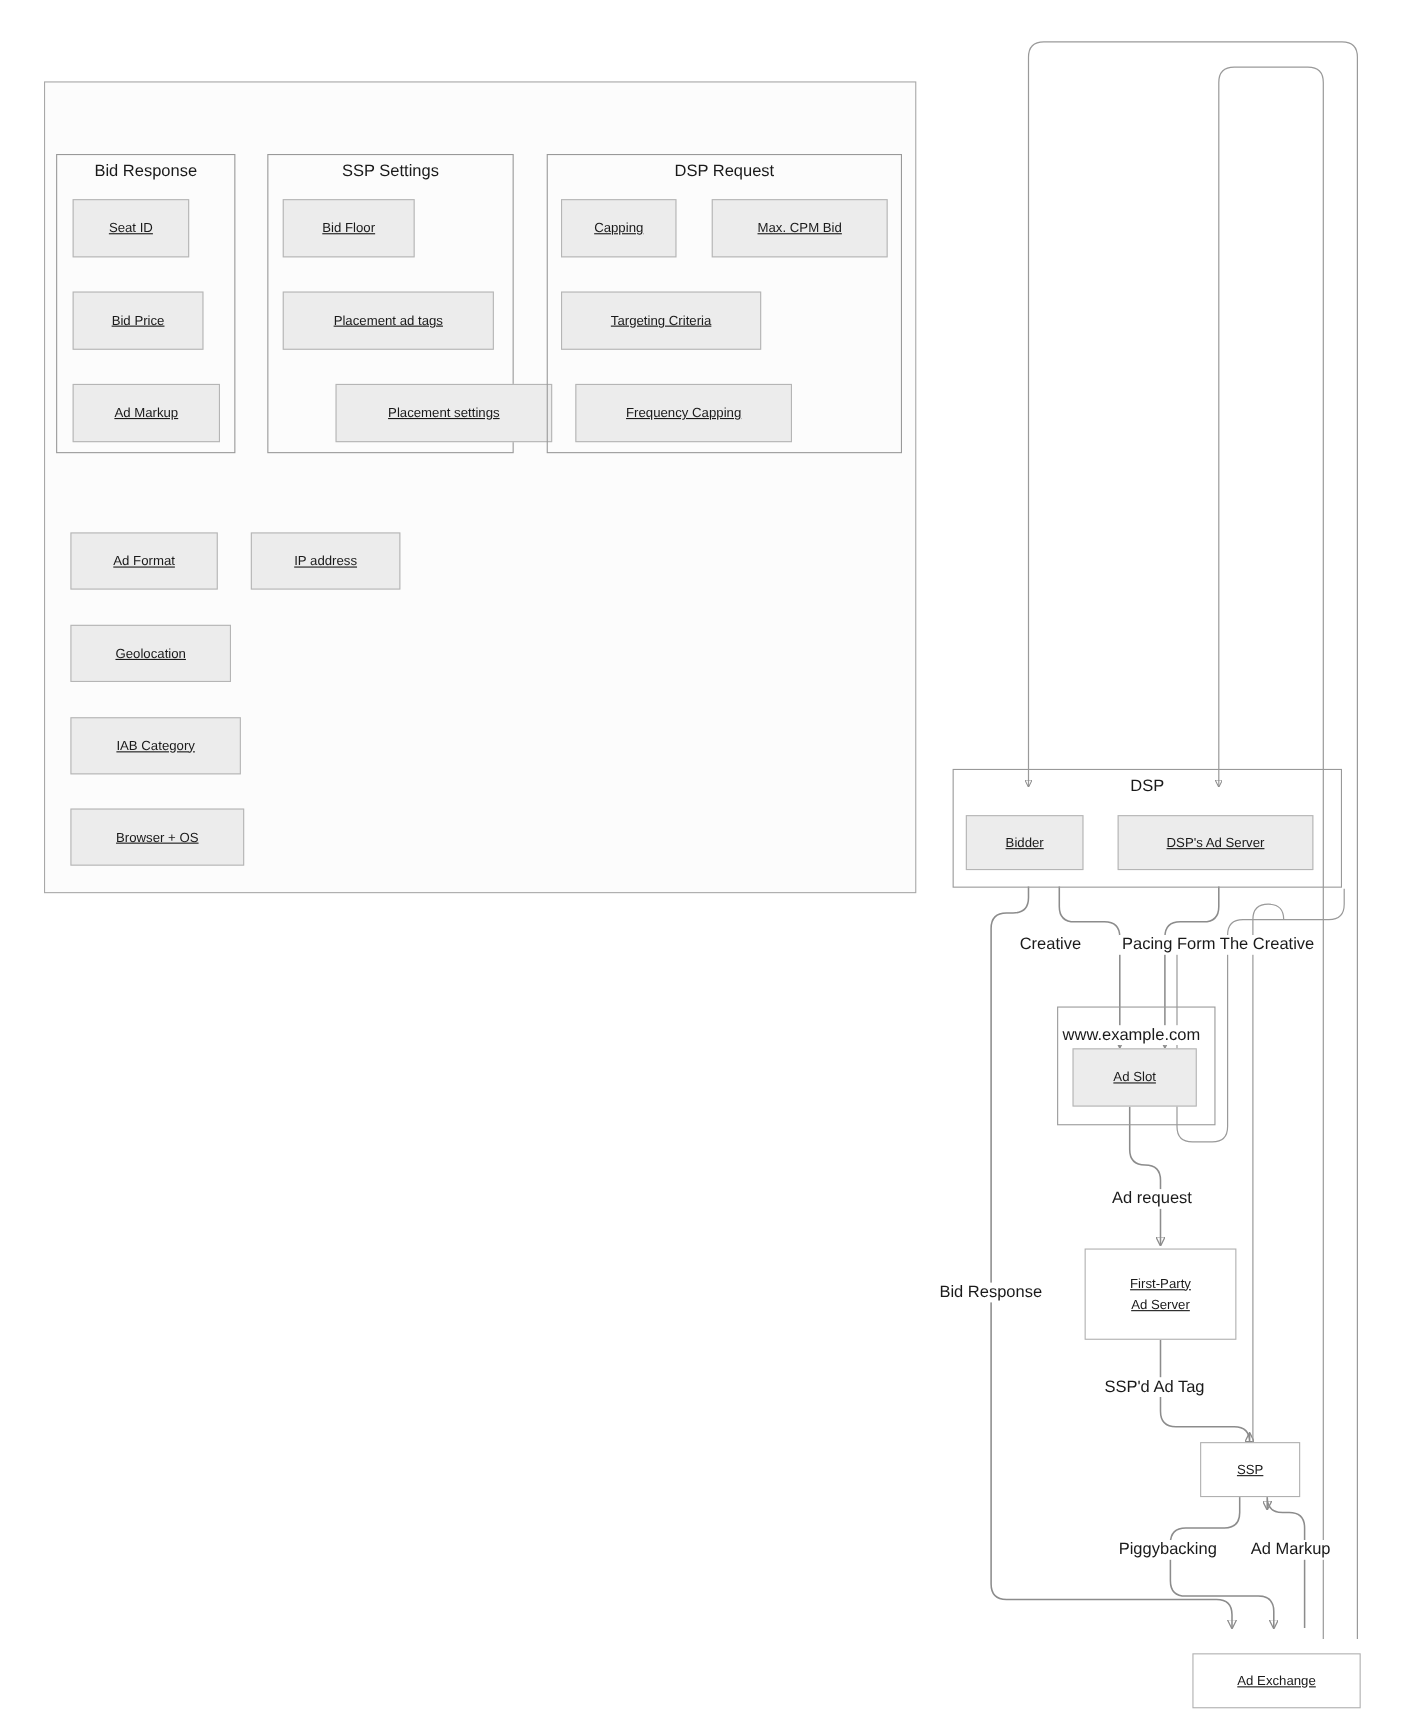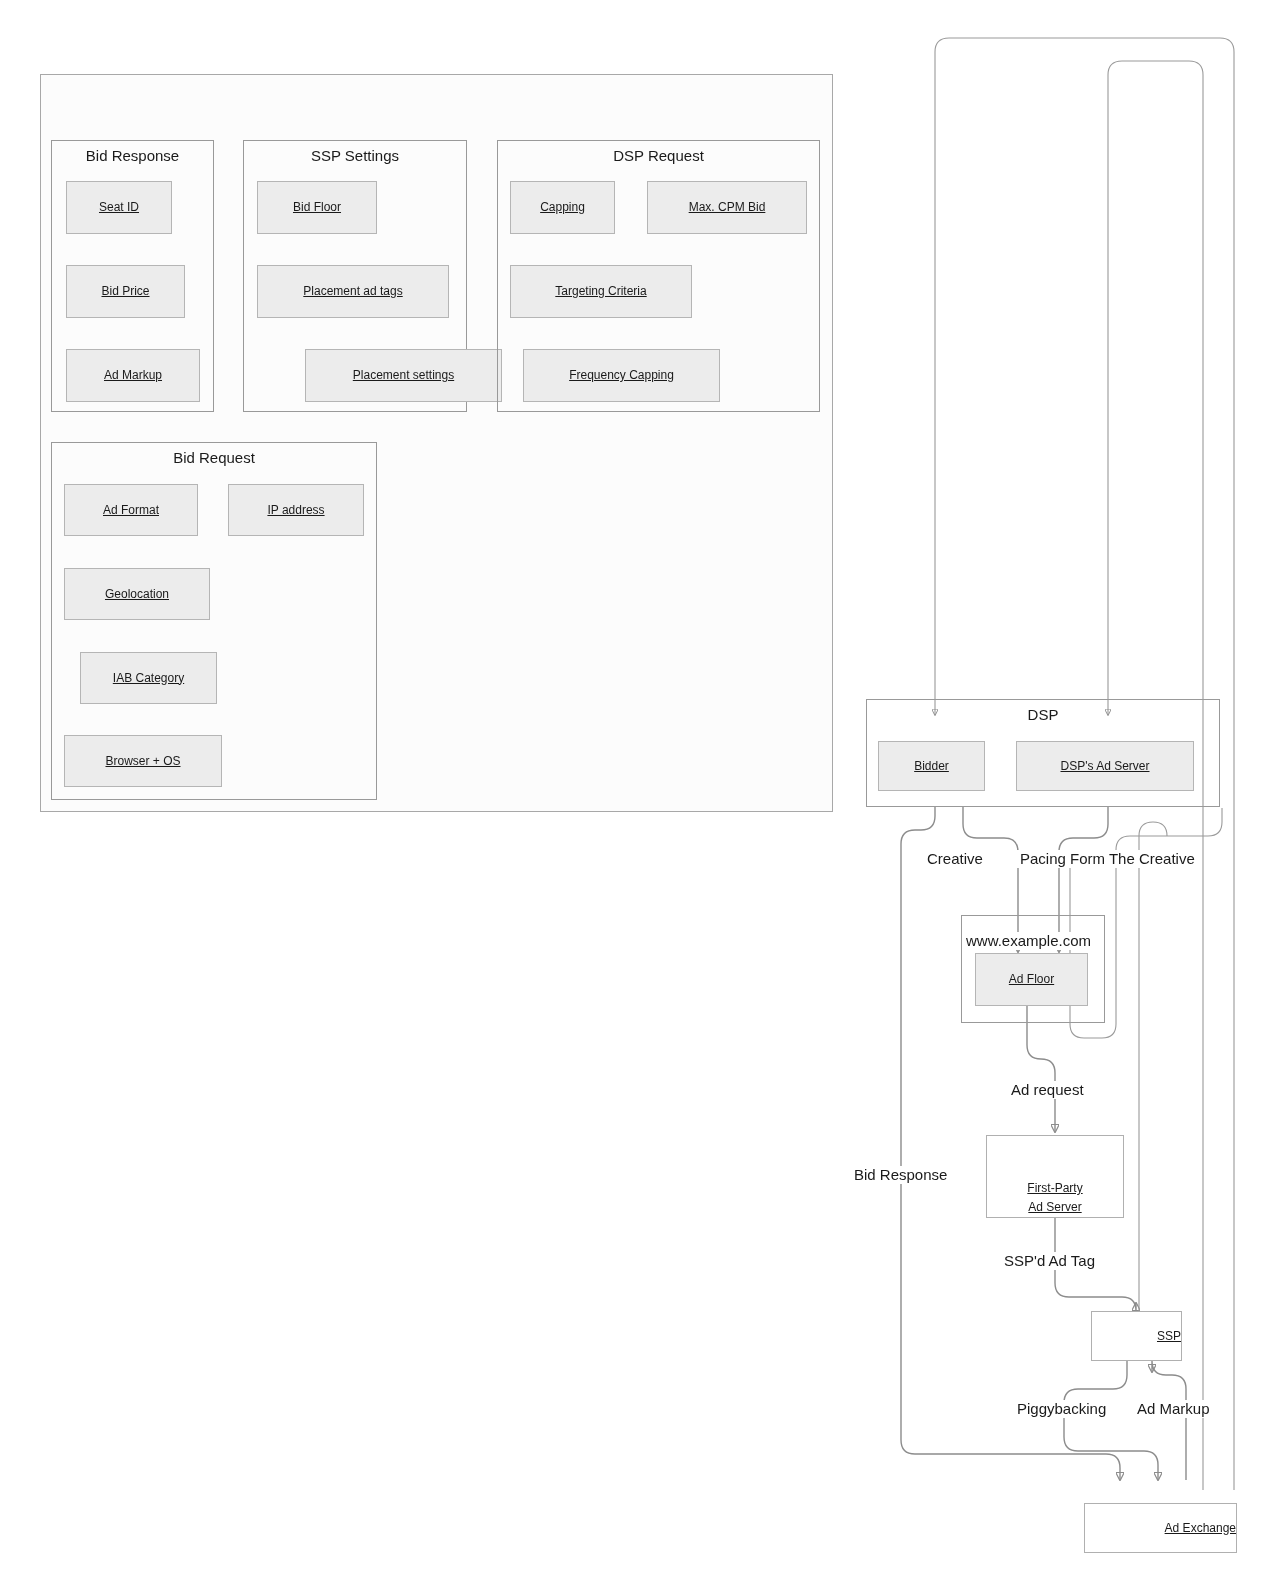--- a/index.html
+++ b/index.html
@@ -41,21 +41,20 @@
     justify-content:center;
     text-align:center;
     font-size:12px;
     color:#1a1a1a;
     line-height:19px;
     text-decoration:underline;
   }
   .node.plain{
     background:#ffffff;
     border:1px solid #b0b0b0;
-    justify-content:flex-end;
   }
   .outer-panel{
     position:absolute;
     box-sizing:border-box;
     border:1px solid #a8a8a8;
     background:#fcfcfc;
   }
   .edge-label{
     position:absolute;
     font-size:15px;
@@ -104,27 +103,24 @@
   <div class="node" style="left:257px; top:349px; width:197px; height:53px;margin-left:48px;">Placement settings</div>
 
   <div class="group-box" style="left:497px; top:140px; width:323px; height:272px;">
     <div class="group-title">DSP Request</div>
   </div>
   <div class="node" style="left:510px; top:181px; width:105px; height:53px;">Capping</div>
   <div class="node" style="left:647px; top:181px; width:160px; height:53px;">Max. CPM Bid</div>
   <div class="node" style="left:510px; top:265px; width:182px; height:53px;">Targeting Criteria</div>
   <div class="node" style="left:510px; top:349px; width:197px; height:53px;margin-left:13px;">Frequency Capping</div>
 
-  <div class="group-box" style="left:51px; top:442px; width:326px; height:358px;">
-    <div class="group-title">Bid Request</div>
-  </div>
   <div class="node" style="left:64px; top:484px; width:134px; height:52px;">Ad Format</div>
   <div class="node" style="left:228px; top:484px; width:136px; height:52px;">IP address</div>
   <div class="node" style="left:64px; top:568px; width:146px; height:52px;">Geolocation</div>
-  <div class="node" style="left:80px; top:652px; width:137px; height:52px;">IAB Category</div>
+  <div class="node" style="left:64px; top:652px; width:155px; height:52px;">IAB Category</div>
   <div class="node" style="left:64px; top:735px; width:158px; height:52px;">Browser + OS</div>
 
   <svg class="wires" viewBox="0 0 1283 1571">
     <defs>
       <marker id="arrow" viewBox="0 0 10 10" refX="9" refY="5" markerWidth="6" markerHeight="6" orient="auto-start-reverse">
         <path d="M 0 0 L 10 5 L 0 10 z" fill="#8c8c8c" stroke="none"></path>
       </marker>
     </defs>
 
     <path class="thin" d="M 1234 1490 L 1234 52 Q 1234 38 1220 38 L 949 38 Q 935 38 935 52 L 935 715" marker-end="url(#arrow)"></path>
@@ -151,21 +147,21 @@
   </svg>
 
   <div class="group-box" style="left:866px; top:699px; width:354px; height:108px;">
     <div class="group-title">DSP</div>
   </div>
   <div class="node" style="left:878px; top:741px; width:107px; height:50px;">Bidder</div>
   <div class="node" style="left:1016px; top:741px; width:178px; height:50px;">DSP's Ad Server</div>
 
   <div class="group-box" style="left:961px; top:915px; width:144px; height:108px;"></div>
   <div style="position:absolute; left:965px; top:941px; font-size:15px; color:#1a1a1a; line-height:18px; transform:translateY(-50%); background:#ffffff; padding:0 1px;">www.example.com</div>
-  <div class="node" style="left:975px; top:953px; width:113px; height:53px;">Ad Floor</div>
+  <div class="node" style="left:975px; top:953px; width:113px; height:53px;">Ad Slot</div>
 
   <div class="node plain" style="left:986px; top:1135px; width:138px; height:83px; flex-direction:column;">
     <span>First-Party</span>
     <span>Ad Server</span>
   </div>
 
   <div class="node plain" style="left:1091px; top:1311px; width:91px; height:50px;">SSP</div>
 
   <div class="node plain" style="left:1084px; top:1503px; width:153px; height:50px;">Ad Exchange</div>
 

